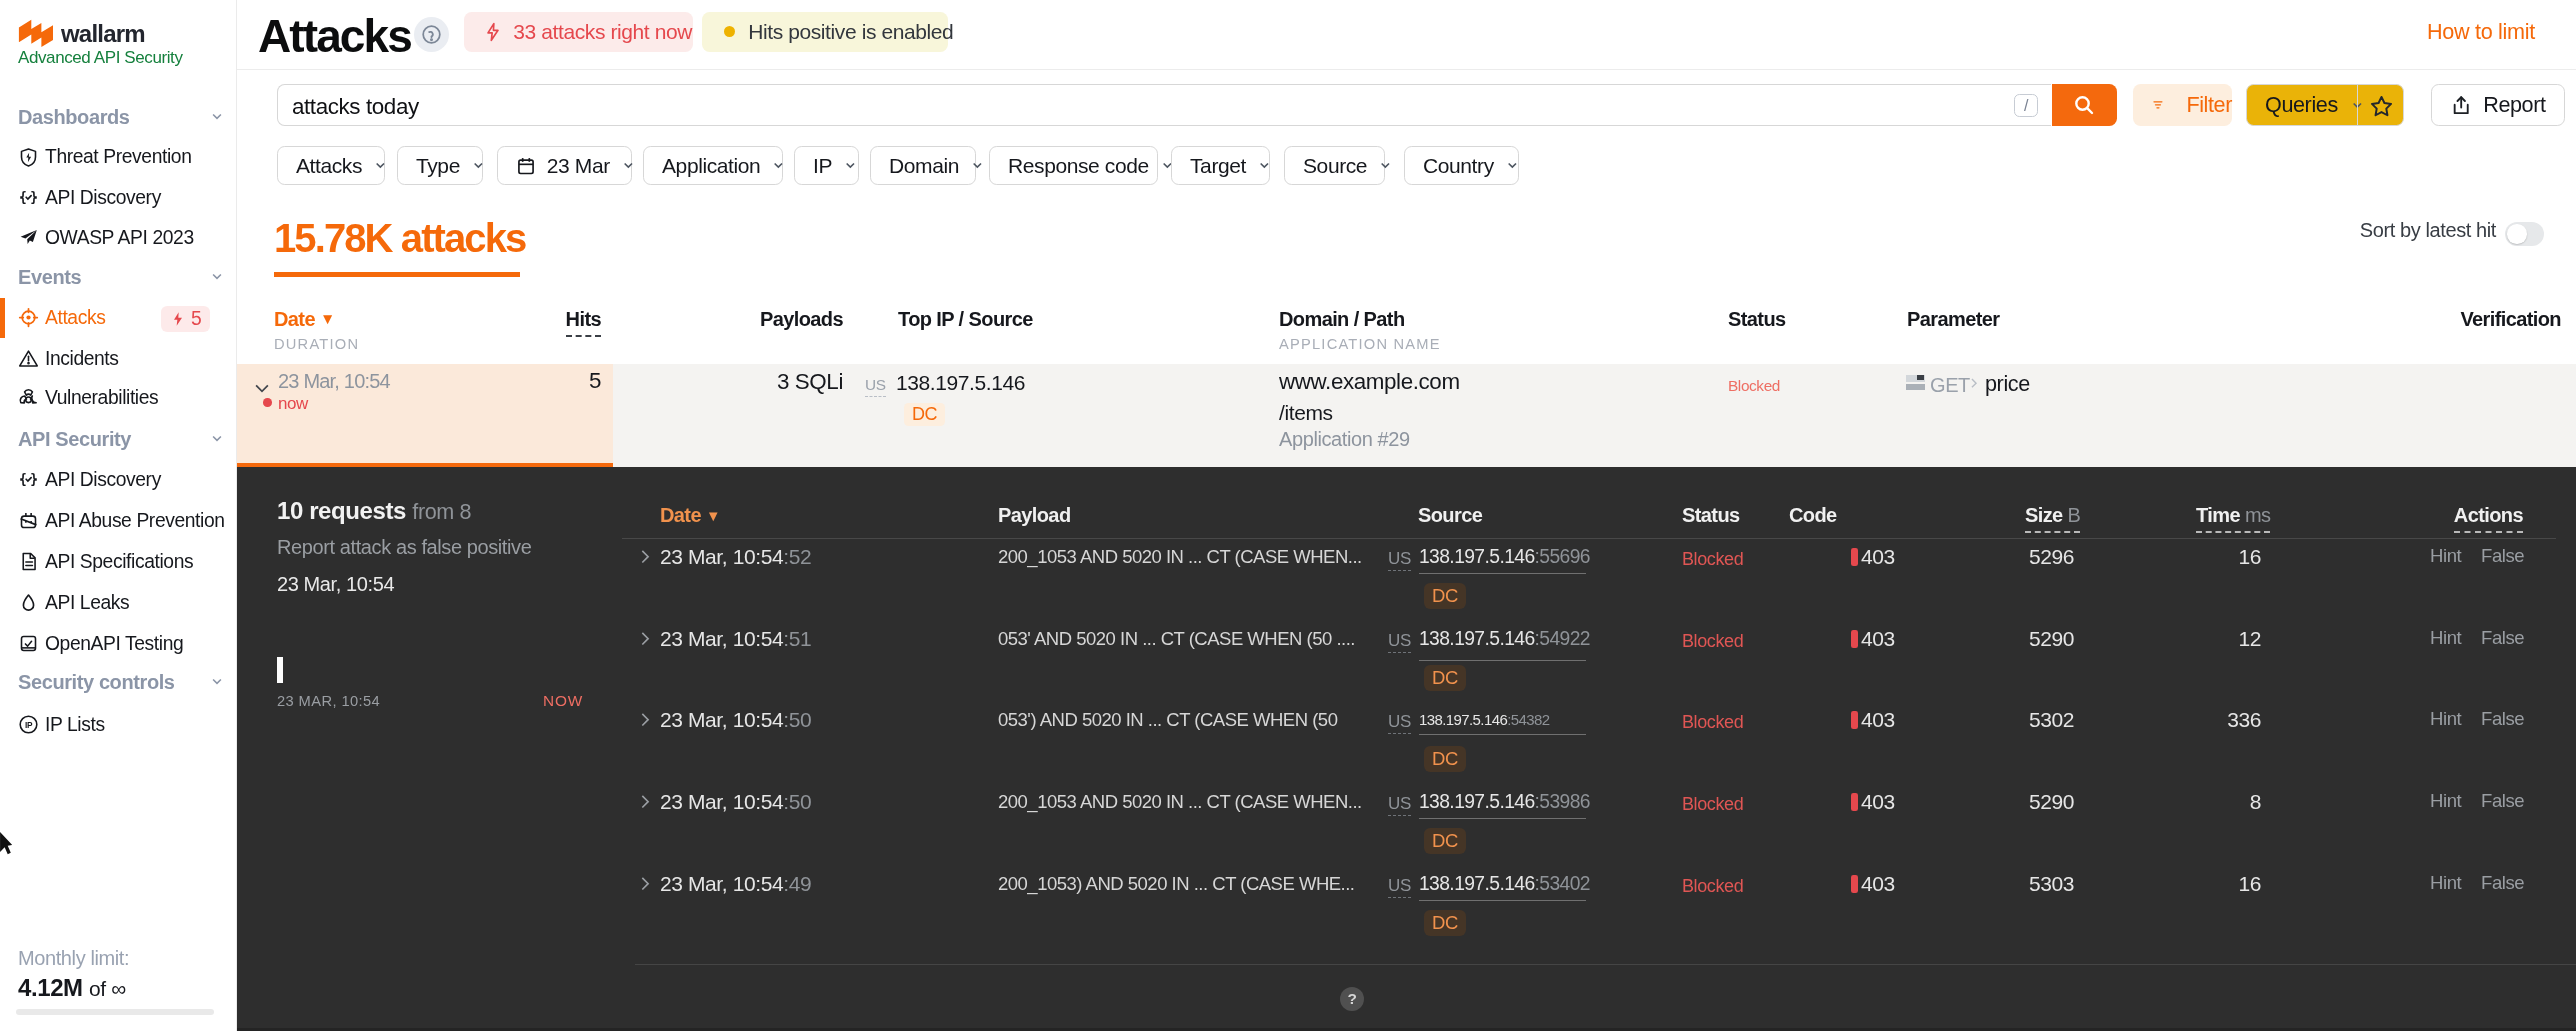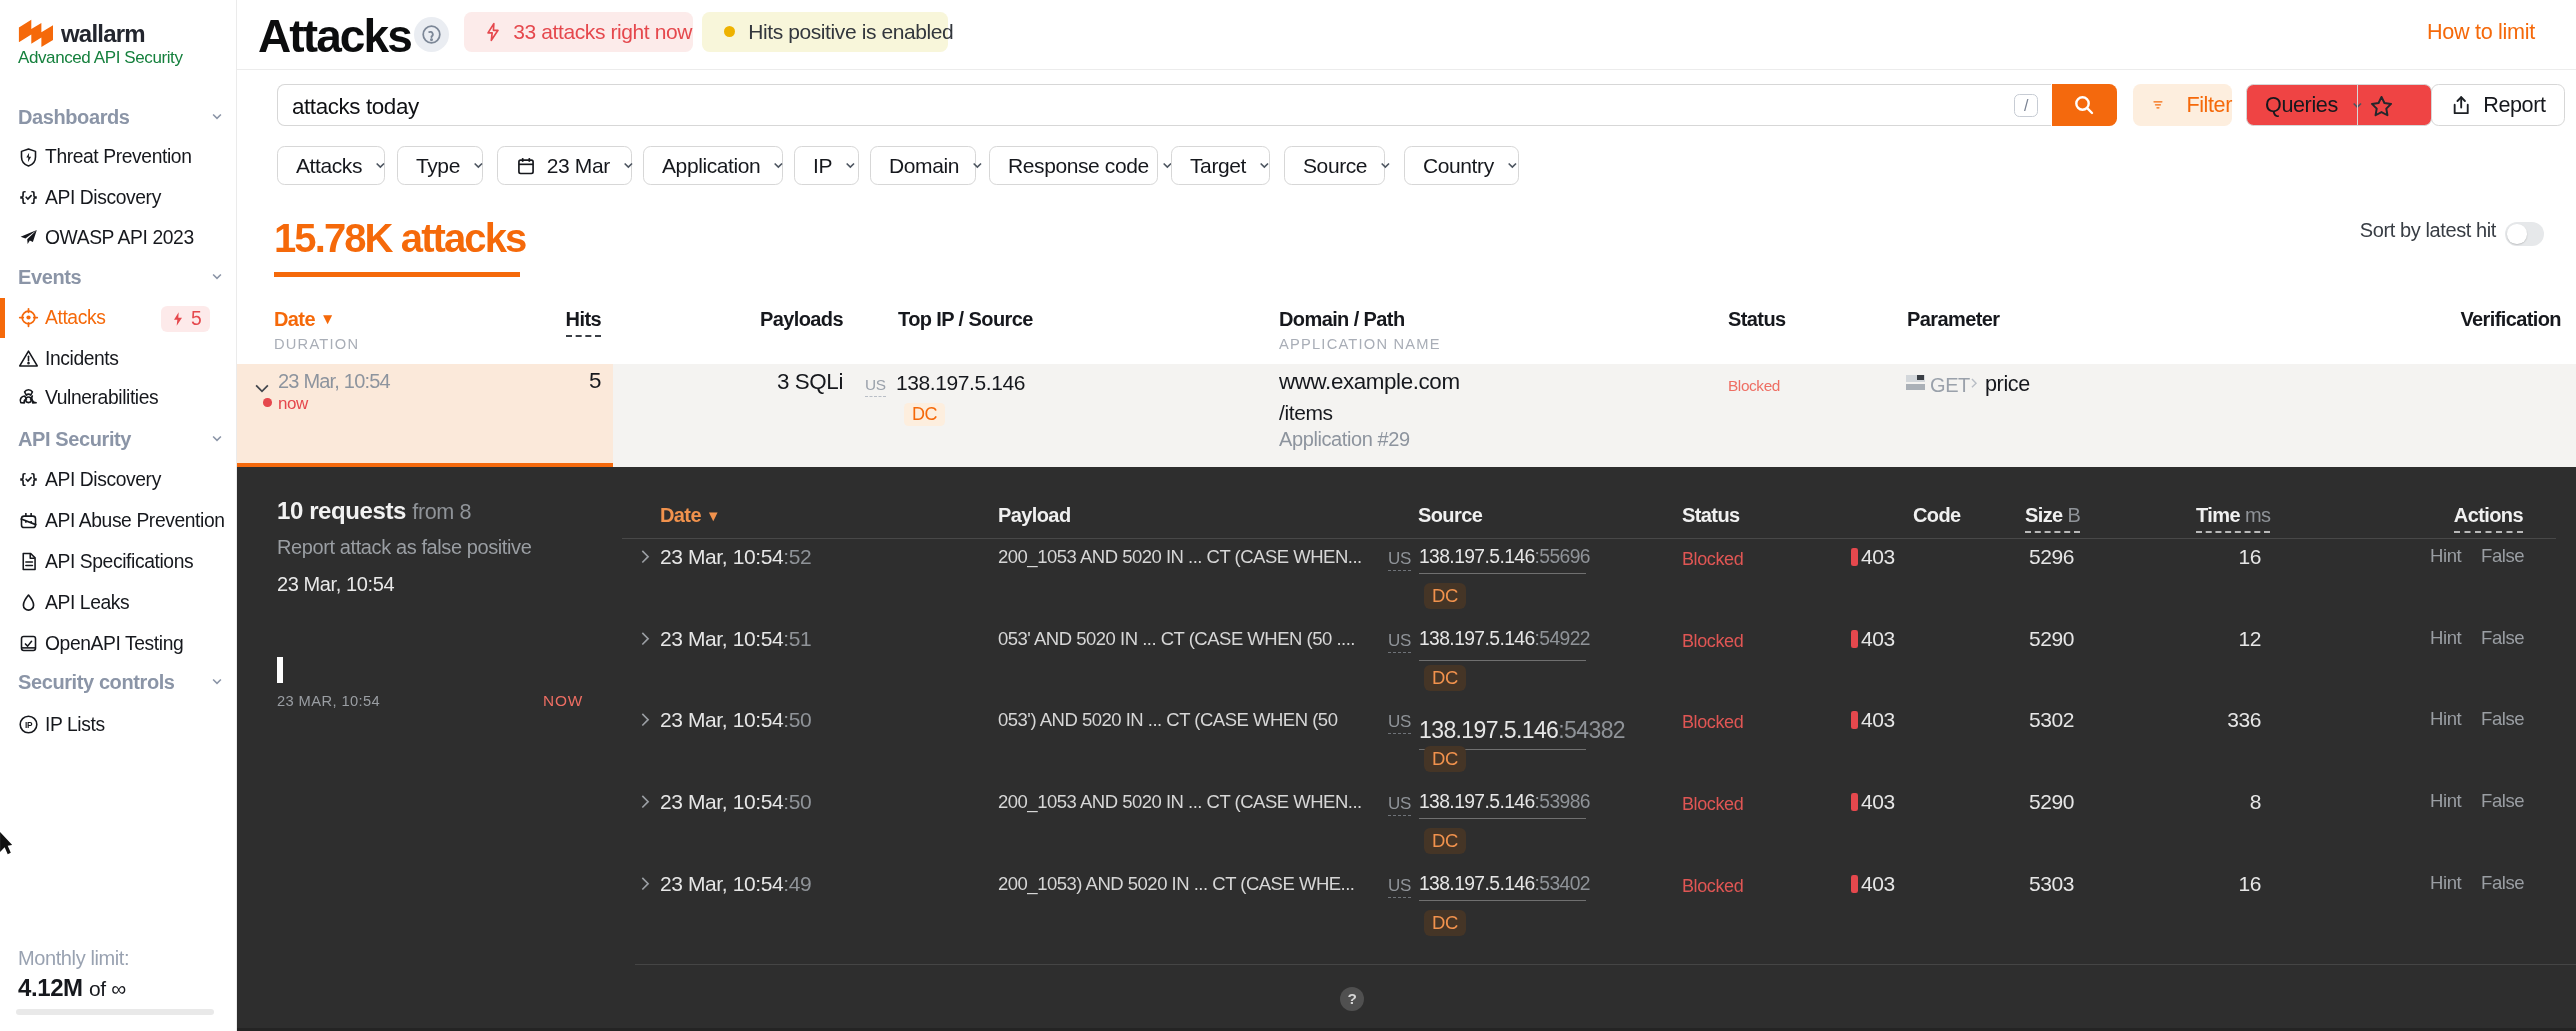--- a/index.html
+++ b/index.html
@@ -208,21 +208,21 @@
       </svg>
 </div>
 <div class="btn" style="left:2133px;width:99px;background:#fdeede;color:#f5690a">
   <svg style="margin-left:18.5px;width:21.6px;height:21.6px" viewBox="0 0 24 24" stroke="#f5690a" stroke-width="2.6" stroke-linecap="round" fill="none">
         <path d="M4 6 L20 6"></path>
         <path d="M7 12 L17 12"></path>
         <path d="M10 18 L14 18"></path>
       </svg>
   <span style="margin-left:23px">Filter</span>
 </div>
-<div class="btn" style="left:2246px;width:186px;border:0.8px solid #d7d7d7;background:#ef4444;color:#16181d">
+<div class="btn" style="left:2246px;width:158px;border:0.8px solid #d7d7d7;background:#eab308;color:#16181d">
   <span style="margin-left:18px">Queries</span>
   <svg class="cv" style="margin-left:12.4px" viewBox="0 0 20 20" fill="none" stroke="#4d5560" stroke-width="2.2">
         <path d="M5 7.5 L10 12.5 L15 7.5"></path>
       </svg>
   <span style="position:absolute;left:110px;top:0;width:0.8px;height:40px;background:#d7d7d7"></span>
   <svg style="position:absolute;left:122px;top:8.5px;width:25px;height:25px" viewBox="0 0 24 24" fill="none" stroke="#24272c" stroke-width="1.9" stroke-linejoin="round">
         <path d="M12 2.8 L14.8 8.6 L21.2 9.5 L16.6 14 L17.7 20.4 L12 17.3 L6.3 20.4 L7.4 14 L2.8 9.5 L9.2 8.6 Z"></path>
       </svg>
 </div>
 <div class="btn" style="left:2431px;width:134px;border:0.8px solid #d7d7d7;background:#fff;color:#16181d">
@@ -323,21 +323,21 @@
   <div class="abs" style="left:40px;top:70px;font-size:20px;color:#9a9ea3;line-height:1">Report attack as false positive</div>
   <div class="abs" style="left:40px;top:107px;font-size:20px;color:#e9e9e9;line-height:1">23 Mar, 10:54</div>
   <div class="abs" style="left:40px;top:190px;width:6.2px;height:25.5px;background:#fdfdfd"></div>
   <div class="abs" style="left:40px;top:227px;font-size:14.7px;color:#9a9ea3;letter-spacing:0.4px;line-height:1">23 MAR, 10:54</div>
   <div class="abs" style="left:269px;top:226px;width:77px;text-align:right;font-size:15.4px;color:#ee6e63;letter-spacing:0.8px;line-height:1">NOW</div>
 
   <div class="dth" style="left:423px;top:38px;color:#f1924d">Date <span style="font-size:14.7px;vertical-align:1.5px">▼</span></div>
   <div class="dth" style="left:761px;top:38px">Payload</div>
   <div class="dth" style="left:1181px;top:38px">Source</div>
   <div class="dth" style="left:1445px;top:38px">Status</div>
-  <div class="dth" style="left:1676px;top:38px">Code</div>
+  <div class="dth" style="left:1552px;top:38px">Code</div>
   <div class="dth" style="left:1788px;top:38px"><span style="border-bottom:2.3px dashed #b9b9b9;padding-bottom:5.4px">Size <span style="color:#8f9398;font-weight:normal">B</span></span></div>
   <div class="dth" style="left:1959px;top:38px"><span style="border-bottom:2.3px dashed #b9b9b9;padding-bottom:5.4px">Time <span style="color:#8f9398;font-weight:normal">ms</span></span></div>
   <div class="dth" style="left:2132px;top:38px;width:154px;text-align:right"><span style="border-bottom:2.3px dashed #b9b9b9;padding-bottom:5.4px">Actions</span></div>
   <div class="abs" style="left:385px;top:71px;width:1934px;height:0.8px;background:#484848"></div>
 
   <div class="abs" style="left:0;top:79px;width:2339px;height:82px">
     <svg class="abs" style="left:402px;top:3.1px;width:11.6px;height:15.4px" viewBox="0 0 14 18" fill="none" stroke="#9a9ea3" stroke-width="2">
           <path d="M4 2 L11 9 L4 16"></path>
         </svg>
     <div class="drow" style="left:423px;top:0">23 Mar, 10:54<span class="dgray">:52</span></div>
@@ -372,21 +372,21 @@
     <div class="drow" style="left:2244px;top:0.8px;color:#9a9ea3;font-size:18.5px">False</div>
   </div>
 
   <div class="abs" style="left:0;top:242px;width:2339px;height:82px">
     <svg class="abs" style="left:402px;top:3.1px;width:11.6px;height:15.4px" viewBox="0 0 14 18" fill="none" stroke="#9a9ea3" stroke-width="2">
           <path d="M4 2 L11 9 L4 16"></path>
         </svg>
     <div class="drow" style="left:423px;top:0">23 Mar, 10:54<span class="dgray">:50</span></div>
     <div class="drow" style="left:761px;top:1.5px;color:#d6d6d6;font-size:18.5px;letter-spacing:-0.5px">053') AND 5020 IN ... CT (CASE WHEN (50</div>
     <div class="drow" style="left:1151px;top:3.9px;font-size:17px;color:#8f9398"><span style="border-bottom:1.5px dashed #6f7378;padding-bottom:2.3px">US</span></div>
-    <div class="drow" style="left:1182px;top:10px;font-size:23px;letter-spacing:-0.6px"><span style="border-bottom:0.8px solid #707070;padding-bottom:7px;display:inline-block;width:167px">138.197.5.146<span class="dgray">:54382</span></span></div>
+    <div class="drow" style="left:1182px;top:3px;font-size:15px;letter-spacing:-0.6px"><span style="border-bottom:0.8px solid #707070;padding-bottom:7px;display:inline-block;width:167px">138.197.5.146<span class="dgray">:54382</span></span></div>
     <div class="dcchip" style="left:1187px;top:37px">DC</div>
     <div class="drow blocked" style="left:1445px;top:3.9px;font-size:18px">Blocked</div>
     <div class="abs" style="left:1614px;top:1.5px;width:7px;height:18px;background:#e5484d;border-radius:2.3px"></div>
     <div class="drow" style="left:1624px;top:0">403</div>
     <div class="drow" style="left:1698px;top:0;width:139px;text-align:right">5302</div>
     <div class="drow" style="left:1885px;top:0;width:139px;text-align:right">336</div>
     <div class="drow" style="left:2193px;top:0.8px;color:#9a9ea3;font-size:18.5px">Hint</div>
     <div class="drow" style="left:2244px;top:0.8px;color:#9a9ea3;font-size:18.5px">False</div>
   </div>
 

